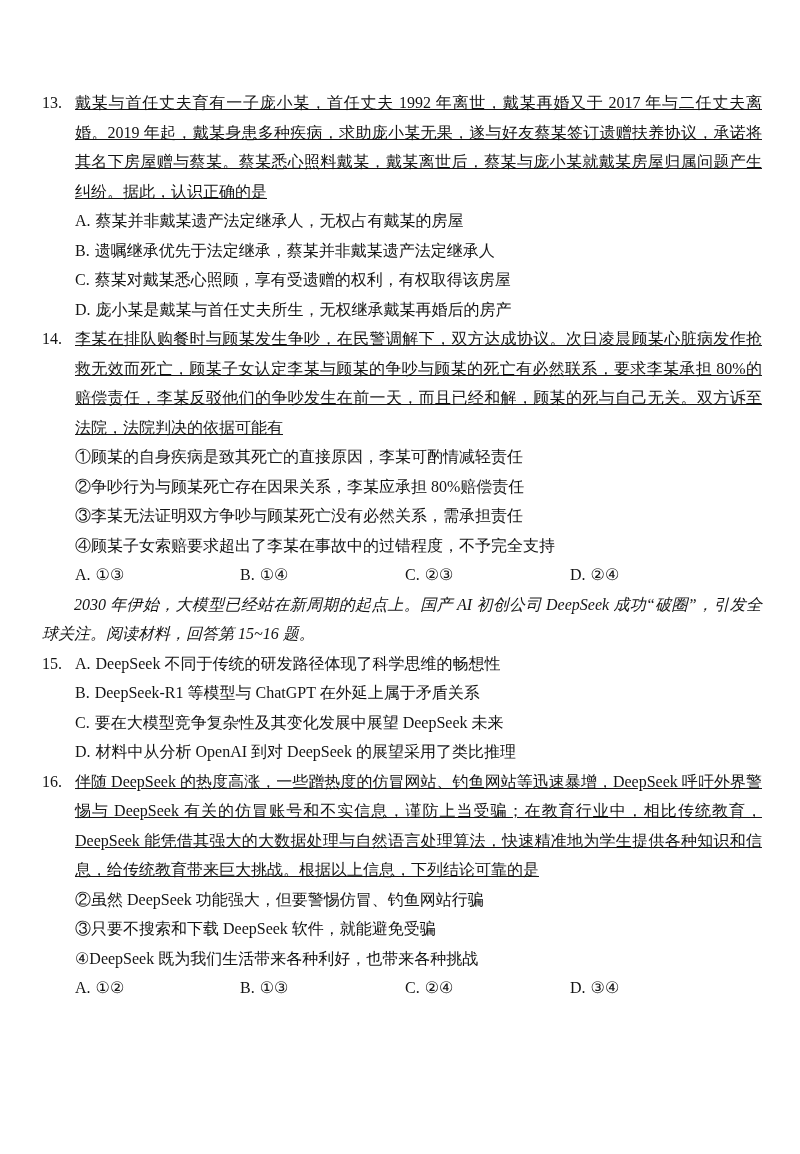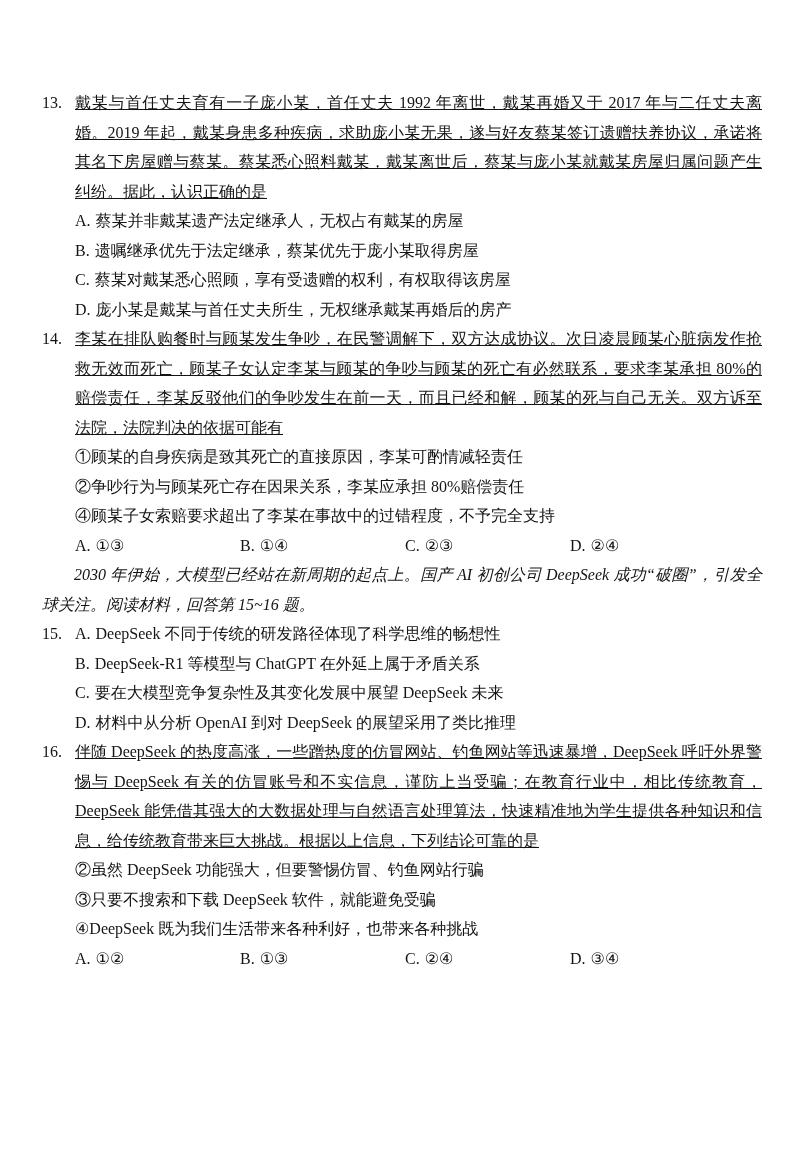--- a/index.html
+++ b/index.html
@@ -35,37 +35,38 @@
 
   <section class="question">
     <span class="qnum">13.</span>
     <p class="stem">戴某与首任丈夫育有一子庞小某，首任丈夫 1992 年离世，戴某再婚又于 2017 年与二任丈夫离婚。2019 年起，戴某身患多种疾病，求助庞小某无果，遂与好友蔡某签订遗赠扶养协议，承诺将其名下房屋赠与蔡某。蔡某悉心照料戴某，戴某离世后，蔡某与庞小某就戴某房屋归属问题产生纠纷。据此，认识正确的是</p>
     <div class="option">
       <span class="olabel">A.</span>
       <span class="otext">蔡某并非戴某遗产法定继承人，无权占有戴某的房屋</span>
     </div>
     <div class="option">
       <span class="olabel">B.</span>
-      <span class="otext">遗嘱继承优先于法定继承，蔡某优先于庞小某取得房屋</span>
+      <span class="otext">遗嘱继承优先于法定继承，蔡某并非戴某遗产法定继承人</span>
     </div>
     <div class="option">
       <span class="olabel">C.</span>
       <span class="otext">蔡某对戴某悉心照顾，享有受遗赠的权利，有权取得该房屋</span>
     </div>
     <div class="option">
       <span class="olabel">D.</span>
       <span class="otext">庞小某是戴某与首任丈夫所生，无权继承戴某再婚后的房产</span>
     </div>
   </section>
 
   <section class="question">
     <span class="qnum">14.</span>
     <p class="stem">李某在排队购餐时与顾某发生争吵，在民警调解下，双方达成协议。次日凌晨顾某心脏病发作抢救无效而死亡，顾某子女认定李某与顾某的争吵与顾某的死亡有必然联系，要求李某承担 80%的赔偿责任，李某反驳他们的争吵发生在前一天，而且已经和解，顾某的死与自己无关。双方诉至法院，法院判决的依据可能有</p>
     <div class="item">①顾某的自身疾病是致其死亡的直接原因，李某可酌情减轻责任</div>
     <div class="item">②争吵行为与顾某死亡存在因果关系，李某应承担 80%赔偿责任</div>
+    <div class="item">③李某无法证明双方争吵与顾某死亡没有必然关系，需承担责任</div>
     <div class="item">④顾某子女索赔要求超出了李某在事故中的过错程度，不予完全支持</div>
     <div class="choices">
       <span class="choice">
         <span>A.</span>
         <span>①③</span>
       </span>
       <span class="choice">
         <span>B.</span>
         <span>①④</span>
       </span>

